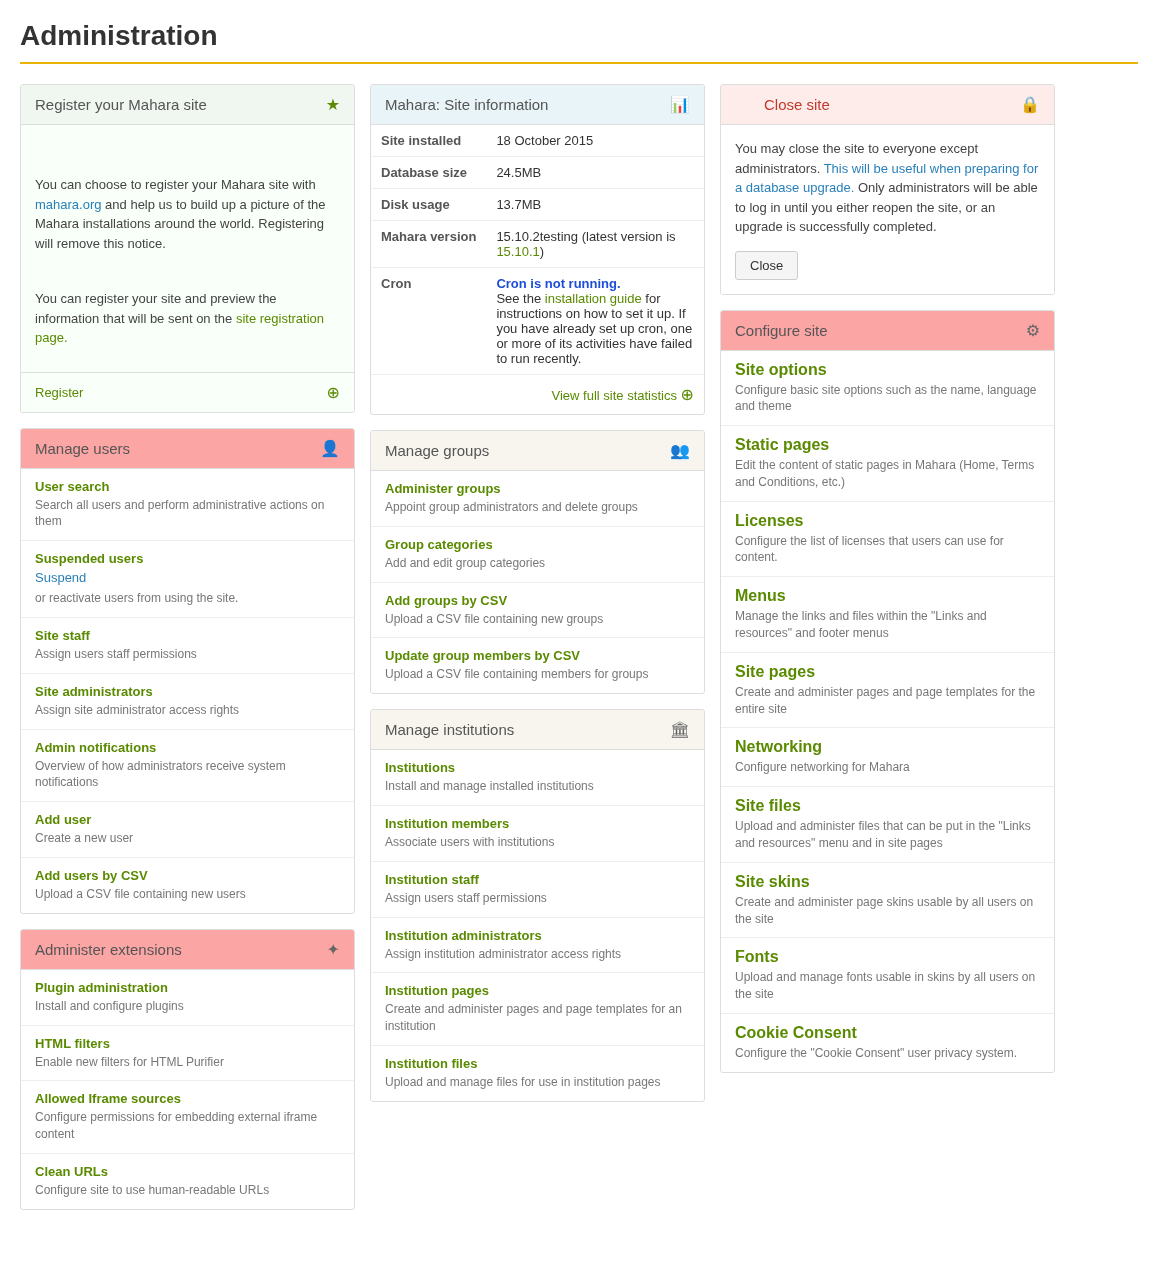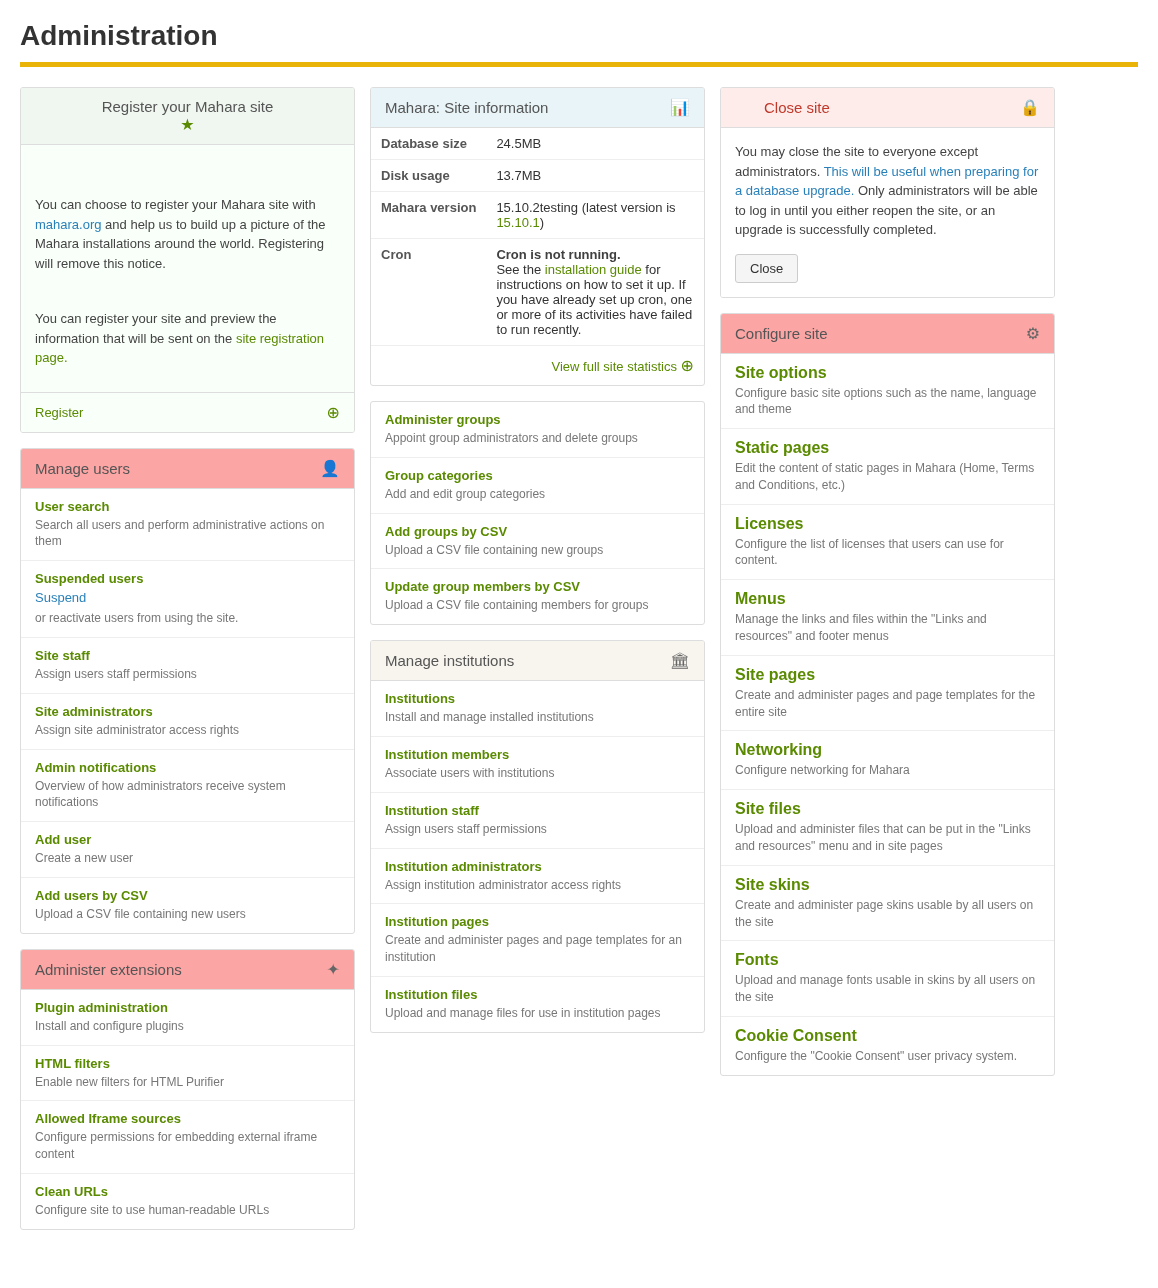--- a/index.html
+++ b/index.html
@@ -1,24 +1,24 @@
 <!DOCTYPE html>
 <html><head>
   <meta charset="utf-8">
   <style>
     * { box-sizing: border-box; margin: 0; padding: 0; }
     body { font-family: Arial, sans-serif; font-size: 13px; color: #333; background: #fff; padding: 20px; }
-    h1 { font-size: 28px; font-weight: bold; color: #333; margin-bottom: 20px; border-bottom: 5px solid #eab308; padding-bottom: 10px; }
+    h1 { font-size: 28px; font-weight: bold; color: #333; margin-bottom: 20px; border-bottom: 2px solid #eab308; padding-bottom: 10px; }
     .layout { display: grid; grid-template-columns: 335px 335px 335px; gap: 15px; }
     .col { display: flex; flex-direction: column; gap: 15px; }
 
     
     .panel { border: 1px solid #ddd; border-radius: 3px; overflow: hidden; }
     .panel-header { padding: 10px 14px; display: flex; justify-content: space-between; align-items: center; }
-    .panel-header-green { background: #f0f7f0; border-bottom: 1px solid #ddd; flex-direction: column; }
+    .panel-header-green { background: #f0f7f0; border-bottom: 1px solid #ddd; }
     .panel-header-blue { background: #e8f4f8; border-bottom: 1px solid #ddd; }
     .panel-header-red { background: #fdecea; border-bottom: 1px solid #ddd; padding-left: 43px; }
     .panel-header-tan { background: #f8f5ee; border-bottom: 1px solid #ddd; }
     .panel-header-gray { background: #fca5a5; border-bottom: 1px solid #ddd; }
     .panel-header h2 { font-size: 15px; font-weight: normal; color: #555; }
     .panel-header h2.red { color: #c0392b; }
     .panel-body { padding: 14px; background: #fff; }
 
     
     .register-panel .panel-body { background: #f9fff9; }
@@ -33,21 +33,21 @@
     .menu-item a { color: #5a8a00; text-decoration: none; font-size: 13px; font-weight: bold; display: block; margin-bottom: 3px; }
     .menu-item .desc { font-size: 12px; color: #777; line-height: 1.4; }
     .menu-item .desc a { color: #2980b9; font-weight: normal; }
 
     
     .info-table { width: 100%; border-collapse: collapse; }
     .info-table tr { border-bottom: 1px solid #eee; }
     .info-table tr:last-child { border-bottom: none; }
     .info-table td { padding: 8px 10px; vertical-align: top; font-size: 13px; }
     .info-table td:first-child { font-weight: bold; color: #555; width: 110px; white-space: nowrap; }
-    .cron-error { color: #404040; font-weight: bold; }
+    .cron-error { color: #1d4ed8; font-weight: bold; }
     .view-stats { text-align: right; padding: 10px; border-top: 1px solid #eee; }
     .view-stats a { color: #5a8a00; text-decoration: none; }
 
     
     .close-site-body { padding: 14px; background: #fff; }
     .close-site-body p { font-size: 13px; line-height: 1.5; color: #444; margin-bottom: 14px; }
     .close-site-body p a { color: #2980b9; text-decoration: none; }
     .btn-close { border: 1px solid #ccc; background: #f5f5f5; padding: 6px 14px; border-radius: 3px; cursor: pointer; font-size: 13px; color: #333; }
 
     
@@ -156,20 +156,24 @@
 
   <div class="col">
 
     <div class="panel">
       <div class="panel-header panel-header-blue">
         <h2>Mahara: Site information</h2>
         <span class="icon">📊</span>
       </div>
       <table class="info-table">
         <tbody>
+            <tr>
+          <td>Site installed</td>
+          <td>18 October 2015</td>
+        </tr>
         <tr>
           <td>Database size</td>
           <td>24.5MB</td>
         </tr>
         <tr>
           <td>Disk usage</td>
           <td>13.7MB</td>
         </tr>
         <tr>
           <td>Mahara version</td>
@@ -184,20 +188,24 @@
         </tr>
       </tbody>
         </table>
       <div class="view-stats">
         <a href="#" class="link-green">View full site statistics</a>
         <span class="icon icon-green"> ⊕</span>
       </div>
     </div>
 
     <div class="panel">
+      <div class="panel-header panel-header-tan">
+        <h2>Manage groups</h2>
+        <span class="icon">👥</span>
+      </div>
       <div>
         <div class="menu-item">
           <a href="#">Administer groups</a>
           <span class="desc">Appoint group administrators and delete groups</span>
         </div>
         <div class="menu-item">
           <a href="#">Group categories</a>
           <span class="desc">Add and edit group categories</span>
         </div>
         <div class="menu-item">

